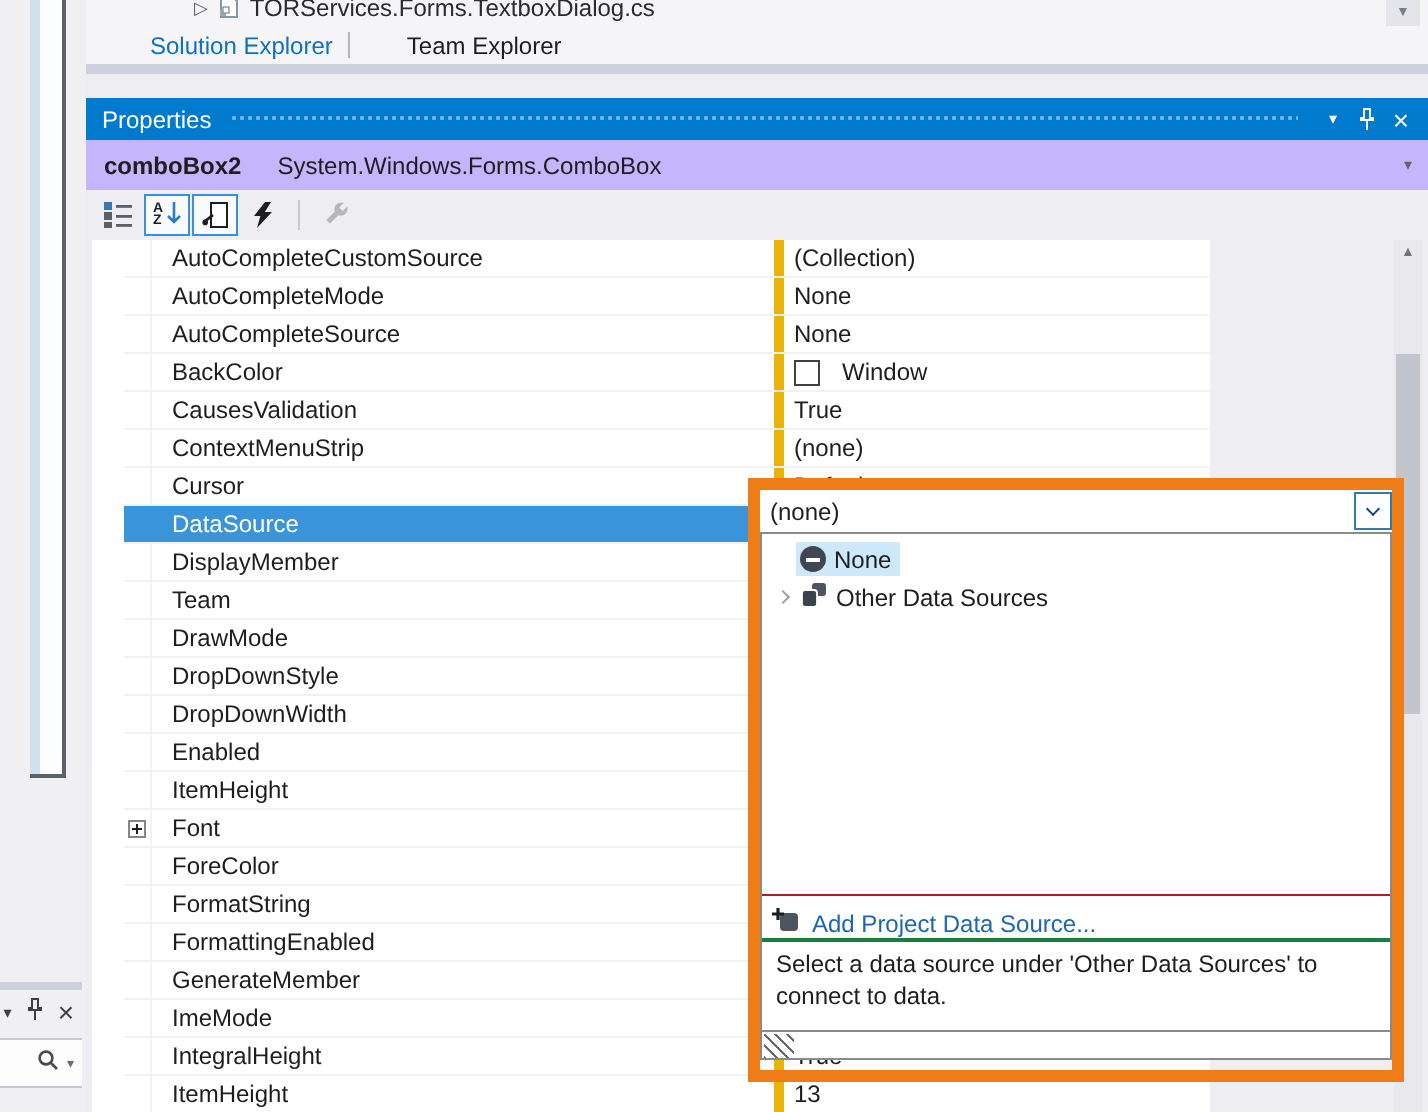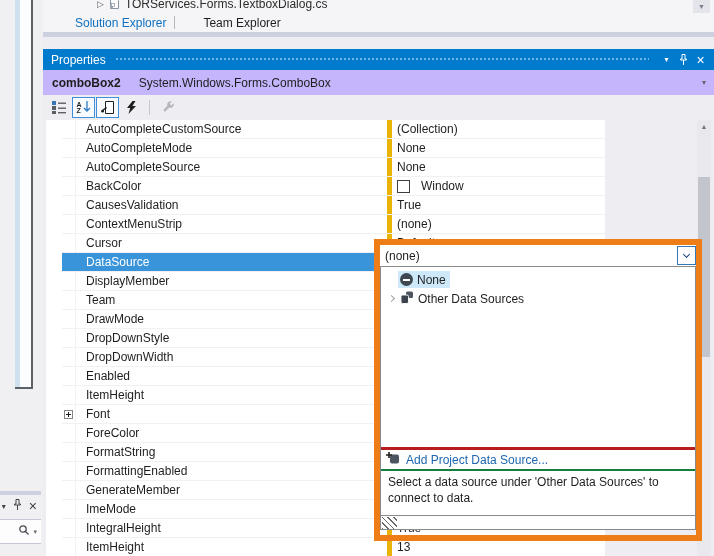--- a/index.html
+++ b/index.html
@@ -84,21 +84,21 @@
 
   .ds-popup { position:absolute; left:0; top:21px; right:0; height:264px; background:#fff;
               border:1px solid #8a8a8a; display:flex; flex-direction:column; }
   .ds-tree { flex:1; padding-top:3px; overflow:hidden; }
   .tree-item { height:19px; display:flex; align-items:center; padding-left:4px; }
   .tree-chev-cell { width:13px; display:flex; align-items:center; justify-content:center; }
   .sel-wrap { display:flex; align-items:center; gap:4px; height:17px; padding:0 4px 0 2px; }
   .tree-item.selected .sel-wrap { background:var(--c-tree_selection,#cde8f8); }
   .none-icon { width:13px; height:13px; border-radius:50%; background:#3f4750; display:flex; align-items:center; justify-content:center; }
   .none-icon .bar { width:7px; height:2px; background:#fff; }
-  .link-row { height:22px; border-top:3px solid #b91c1c; display:flex; align-items:center; gap:6px;
+  .link-row { height:22px; border-top:1px solid #b91c1c; display:flex; align-items:flex-end; gap:6px;
               padding-left:5px; color:var(--c-link,#1d66b0); }
   .help-box { height:46px; border-top:2px solid #15803d; padding:3px 7px; line-height:1.35; color:#1e1e1e; }
   .grip-row { height:14px; border-top:1px solid #8a8a8a; position:relative; background:#fff; }
   .grip { position:absolute; left:1px; top:1px; width:15px; height:12px;
           background:repeating-linear-gradient(45deg,#6a6a6a 0 1px,transparent 1px 4px); }
 </style>
 </head>
 <body>
 
 <div class="screen">

